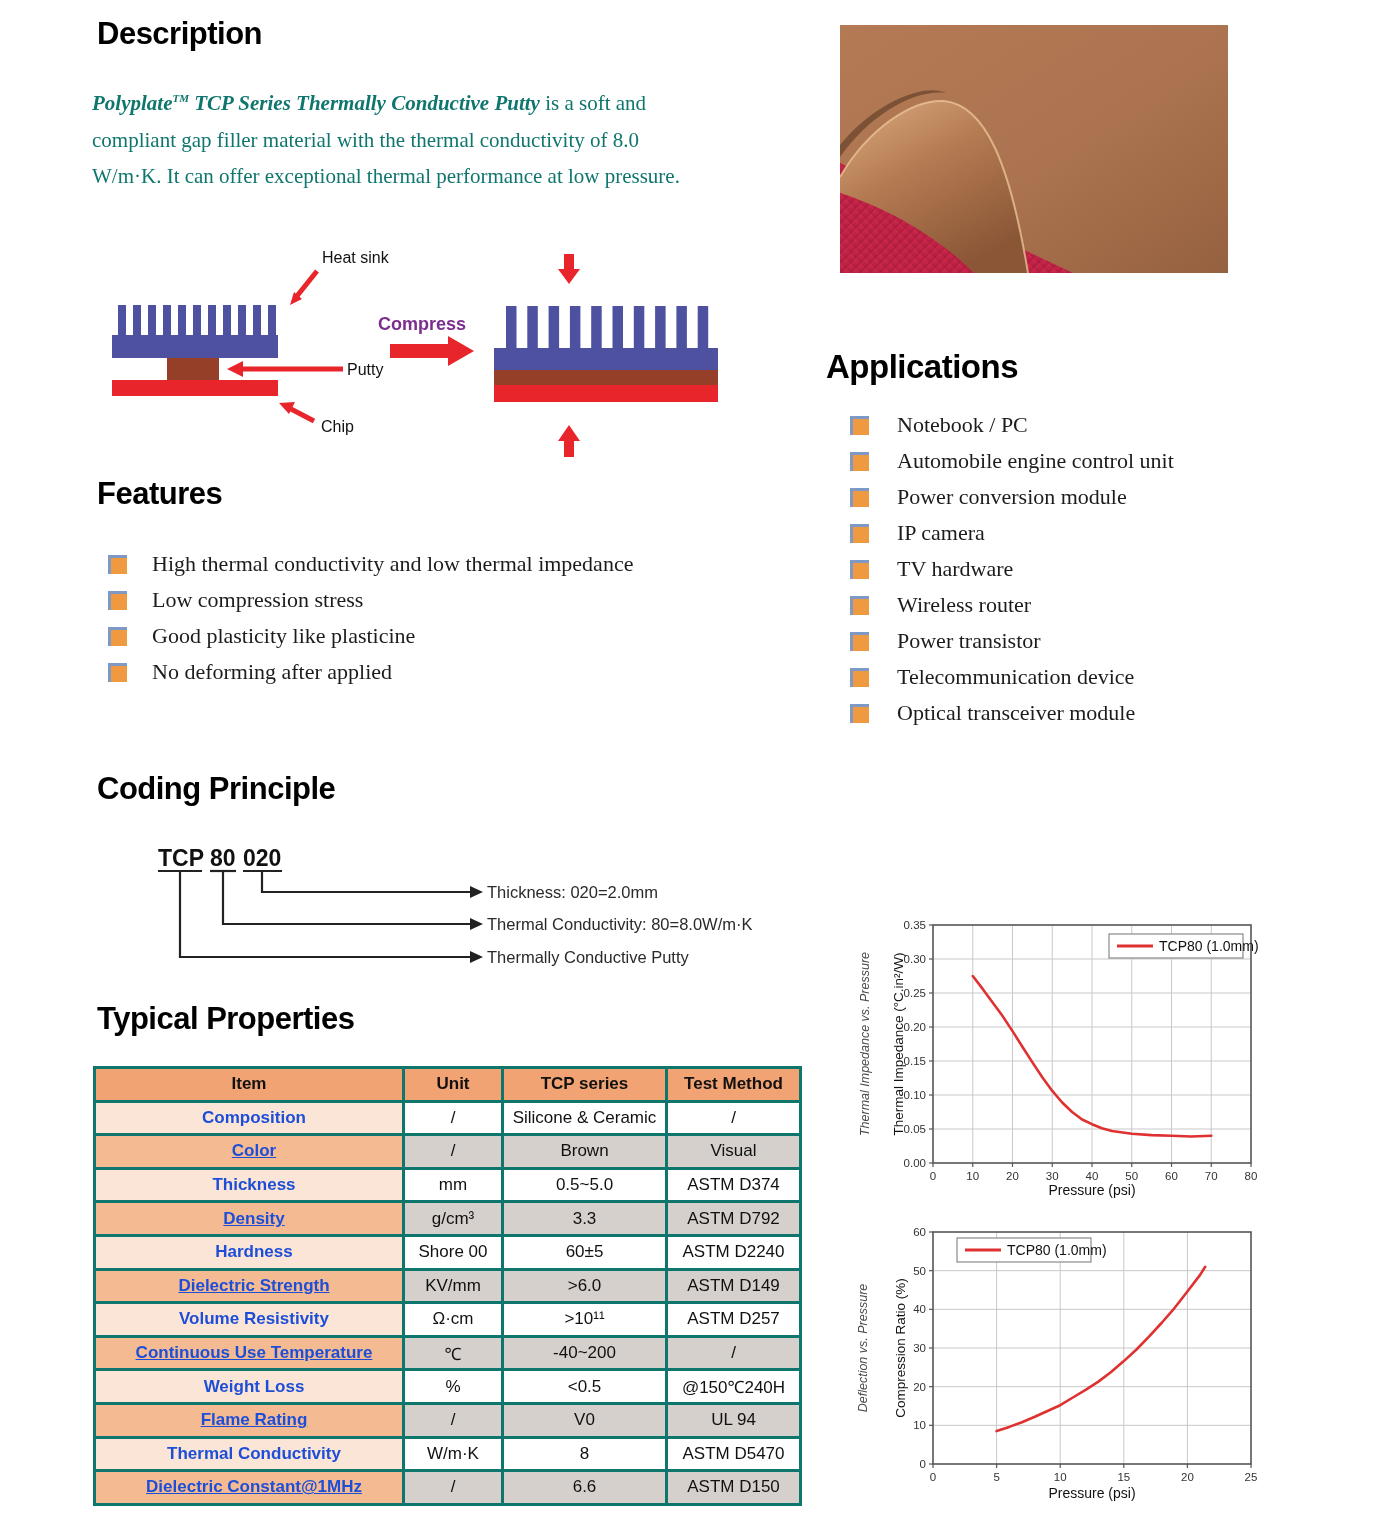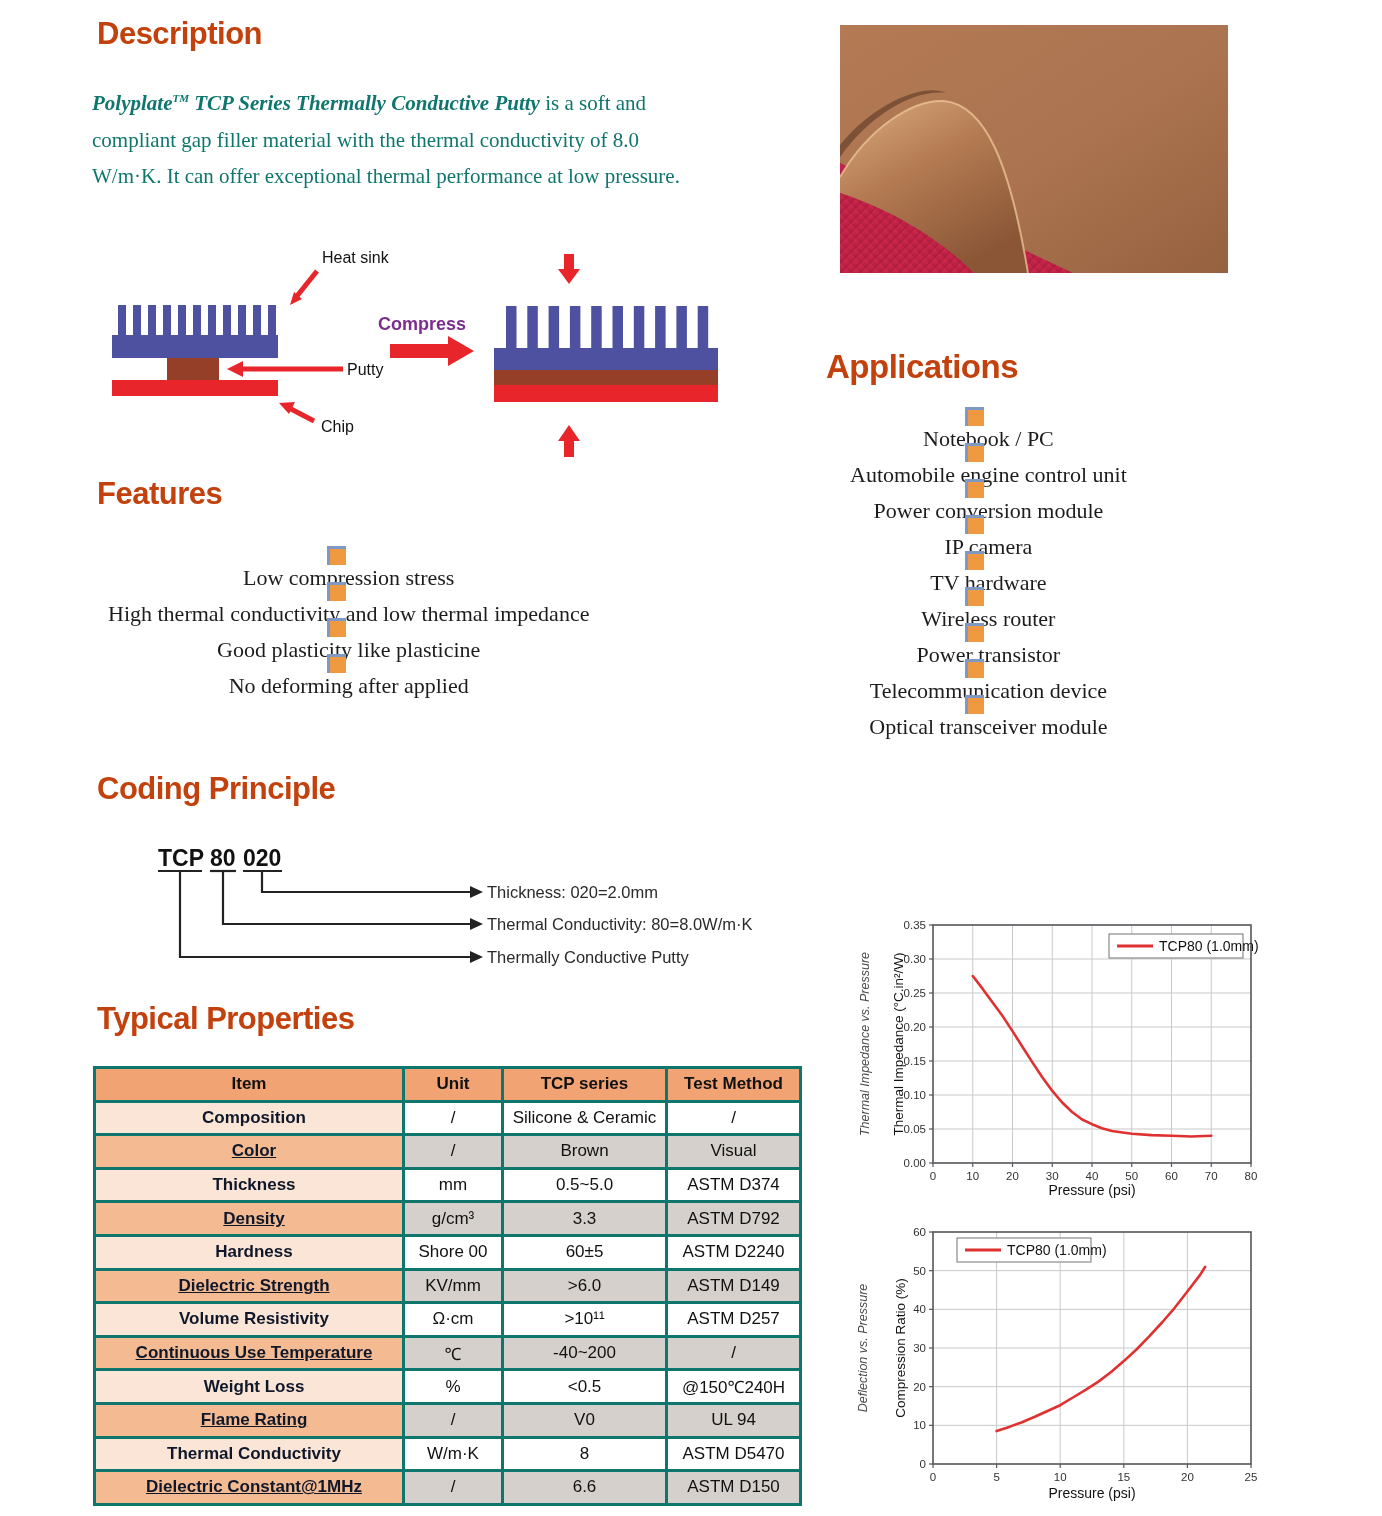--- a/index.html
+++ b/index.html
@@ -1,38 +1,38 @@
 <!DOCTYPE html>
 <html><head>
 <meta charset="utf-8">
 <style>
   html,body{margin:0;padding:0;background:#ffffff;}
   body{width:1382px;height:1516px;position:relative;overflow:hidden;
        font-family:"Liberation Sans",sans-serif;color:#111;}
   .abs{position:absolute;}
   h1.sec{position:absolute;margin:0;font-size:31px;font-weight:bold;
-         letter-spacing:-0.5px;color:#c2410c;font-family:"Liberation Sans",sans-serif;}
+         letter-spacing:-0.5px;color:#000000;font-family:"Liberation Sans",sans-serif;}
   .serif{font-family:"Liberation Serif",serif;}
   p.desc{position:absolute;left:84px;top:72px;width:616px;margin:8px;
          font-size:21px;line-height:36.5px;color:#0f766e;}
   p.desc .tm{font-size:11px;vertical-align:super;font-weight:bold;font-style:italic;}
   ul.blist{position:absolute;list-style:none;margin:0;padding:0;}
   ul.blist li{display:flex;align-items:center;height:36px;
-              font-size:22px;color:#1c1c1c;flex-direction:column;}
+              font-size:22px;color:#1c1c1c;}
   .sq{flex:0 0 19px;width:19px;height:19px;background:#7e99c6;position:relative;}
   .sq::after{content:"";position:absolute;left:3px;top:3px;width:16px;height:16px;background:#ef9a40;}
   ul.blist.feat li .sq{margin-right:25px;}
   ul.blist.apps li .sq{margin-right:28px;}
   table.props{position:absolute;left:93px;top:1066px;border-collapse:collapse;
               table-layout:fixed;font-family:"Liberation Sans",sans-serif;}
   table.props th,table.props td{border:3px solid #0f766e;height:30.6px;
               text-align:center;vertical-align:middle;font-size:17px;padding:0 2px;
               overflow:hidden;white-space:nowrap;}
   table.props th{background:#f2a373;font-weight:bold;color:#111;}
-  table.props td.item{font-weight:bold;color:#0f172a;padding-left:12px;}
+  table.props td.item{font-weight:bold;color:#1d4ed8;padding-left:12px;}
   tr.lt td.item{background:#fbe5d6;}
   tr.dk td.item{background:#f4bb92;text-decoration:underline;}
   tr.lt td.val{background:#ffffff;}
   tr.dk td.val{background:#d5d0cb;}
 </style>
 </head>
 <body>
 
 <h1 class="sec" style="left:97px;top:16px">Description</h1>
 
@@ -98,25 +98,25 @@
   <g fill="#e8252b">
     <polygon points="473,206 495,206 484,190"></polygon>
     <rect x="479" y="205" width="10" height="17"></rect>
   </g>
 </svg>
 
 <h1 class="sec" style="left:97px;top:476px">Features</h1>
 <ul class="blist feat serif" style="left:108px;top:546px">
   <li>
       <span class="sq"></span>
+      <span>High thermal conductivity and low thermal impedance</span>
+    </li>
+  <li>
+      <span class="sq"></span>
       <span>Low compression stress</span>
-    </li>
-  <li>
-      <span class="sq"></span>
-      <span>High thermal conductivity and low thermal impedance</span>
     </li>
   <li>
       <span class="sq"></span>
       <span>Good plasticity like plasticine</span>
     </li>
   <li>
       <span class="sq"></span>
       <span>No deforming after applied</span>
     </li>
 </ul>

